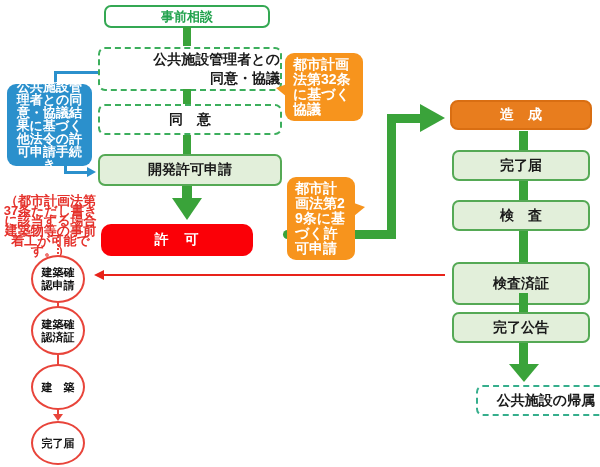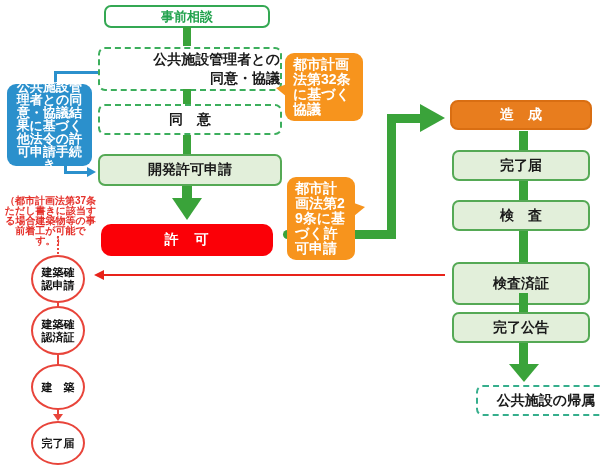--- a/index.html
+++ b/index.html
@@ -23,21 +23,21 @@
     border:2px solid #e8443a;border-radius:50%;background:#fff;
     display:flex;align-items:center;justify-content:center;text-align:center;
     font-weight:bold;font-size:11px;line-height:13px;color:#111;
     word-break:break-all;padding:2px 6px;
   }
   .callout{
     background:#f7941d;color:#fff;font-weight:bold;font-size:14px;line-height:15px;
     border-radius:9px;padding:4px 8px;word-break:break-all;text-align:left;
   }
   .tri{width:0;height:0;}
-  .note{color:#e5312b;font-size:10px;line-height:10px;font-weight:bold;text-align:center;word-break:break-all;}
+  .note{color:#e5312b;font-size:13px;line-height:10px;font-weight:bold;text-align:center;word-break:break-all;}
   .bluebox{
     background:#2b90cc;color:#fff;font-weight:bold;font-size:13px;line-height:13px;
     border-radius:9px;text-align:center;display:flex;align-items:center;justify-content:center;
     word-break:break-all;padding:4px 9px;
   }
   .f14{font-size:14px;}
   .f13{font-size:13px;}
 </style>
 </head>
 <body>
@@ -63,21 +63,21 @@
 
   <div class="abs conn" style="left:183px;top:135px;width:8px;height:19px;"></div>
 
   <div class="abs box fill-lgreen f14" style="left:98px;top:154px;width:184px;height:32px;">
     <span>開発許可申請</span>
   </div>
 
   <div class="abs conn" style="left:182px;top:186px;width:10px;height:13px;"></div>
   <div class="abs tri" style="left:172px;top:198px;border-left:15px solid transparent;border-right:15px solid transparent;border-top:22px solid #3aa33a;"></div>
 
-  <div class="abs box red-box f14" style="left:101px;top:224px;width:172px;height:32px;">
+  <div class="abs box red-box f14" style="left:101px;top:224px;width:152px;height:32px;">
     <span>許　可</span>
   </div>
 
   <div class="abs" style="left:54px;top:71px;width:3px;height:14px;background:#2b90cc;"></div>
   <div class="abs" style="left:54px;top:71px;width:44px;height:3px;background:#2b90cc;"></div>
 
   <div class="abs bluebox" style="left:7px;top:84px;width:85px;height:82px;">
     <span>公共施設管理者との同意・協議結果に基づく他法令の許可申請手続き</span>
   </div>
 

